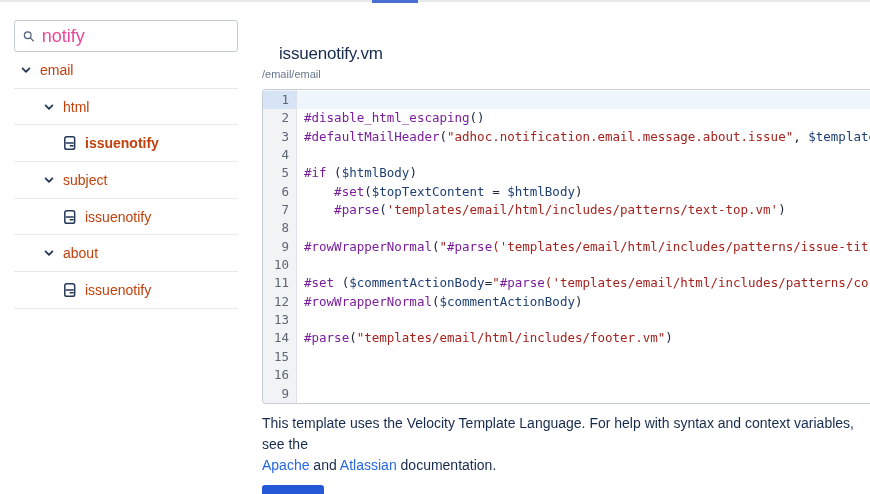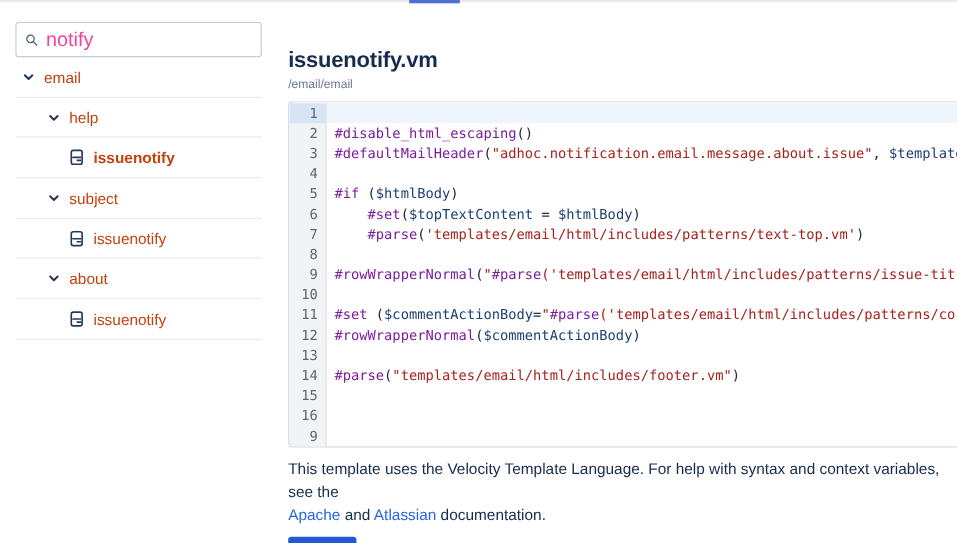--- a/index.html
+++ b/index.html
@@ -36,21 +36,21 @@
     font-size: 14px; color: #c2410c;
   }
   .tree-row.lvl-0 { padding-left: 6px; }
   .tree-row.lvl-1 { padding-left: 29px; }
   .tree-row.lvl-2 { padding-left: 48px; }
   .tree-row.selected { font-weight: 700; }
   .tree-row svg { flex: none; }
 
   
   .content { flex: 1; min-width: 0; margin-left: 24px; padding-top: 42px; }
-  .page-title { font-size: 20px; font-weight: 700; color: #172b4d; letter-spacing: -0.2px; }
+  .page-title { font-size: 17px; font-weight: 400; color: #172b4d; letter-spacing: -0.2px; margin-left: 17px; }
   .file-path { font-size: 11px; color: #6b778c; margin-top: 4px; }
 
   .editor {
     margin-top: 9px; display: flex;
     border: 1px solid #c8ccd4; border-right: none;
     border-radius: 4px 0 0 4px;
     overflow: hidden; background: #fff;
   }
   .gutter {
     width: 34px; flex: none;
@@ -105,21 +105,21 @@
         <div class="tree-row lvl-0">
           <svg width="12" height="12" viewBox="0 0 12 12">
             <path d="M2.6 4.4 L6 7.8 L9.4 4.4" fill="none" stroke="#253858" stroke-width="1.8" stroke-linecap="round" stroke-linejoin="round"></path>
           </svg>
           <span>email</span>
         </div>
         <div class="tree-row lvl-1">
           <svg width="12" height="12" viewBox="0 0 12 12">
             <path d="M2.6 4.4 L6 7.8 L9.4 4.4" fill="none" stroke="#253858" stroke-width="1.8" stroke-linecap="round" stroke-linejoin="round"></path>
           </svg>
-          <span>help</span>
+          <span>html</span>
         </div>
         <div class="tree-row lvl-2 selected">
           <svg width="15" height="16" viewBox="0 0 16 16">
             <rect x="3" y="1.3" width="10.5" height="13.4" rx="2" fill="none" stroke="#253858" stroke-width="1.6"></rect>
             <path d="M4 8 H12.5 M8.2 11 H12.5" stroke="#253858" stroke-width="1.6" fill="none"></path>
           </svg>
           <span>issuenotify</span>
         </div>
         <div class="tree-row lvl-1">
           <svg width="12" height="12" viewBox="0 0 12 12">

